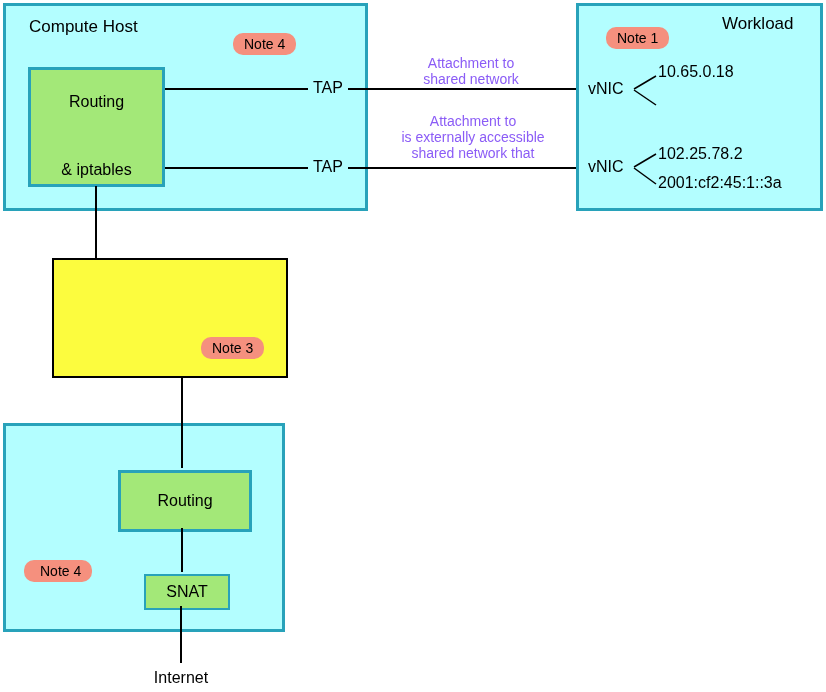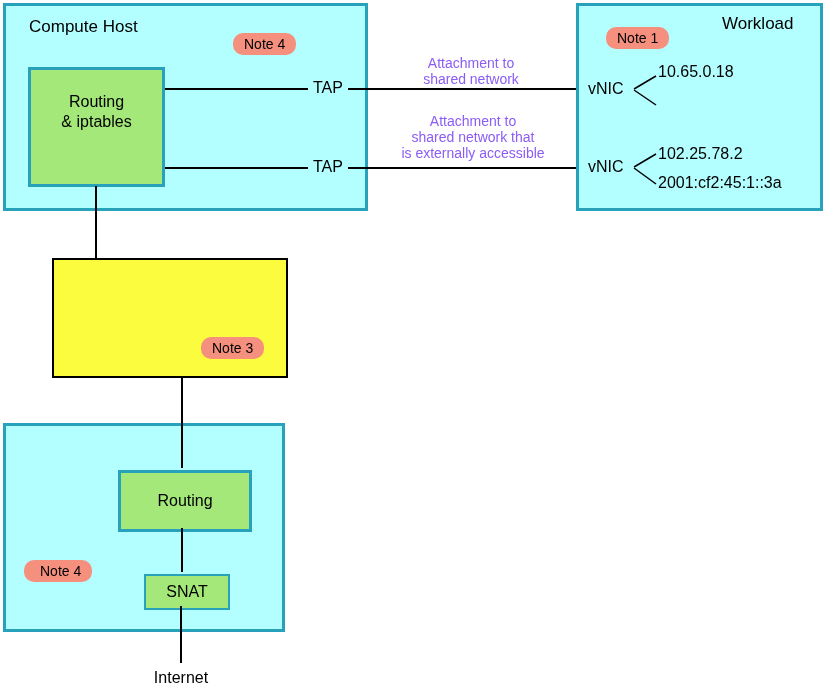--- a/index.html
+++ b/index.html
@@ -5,21 +5,21 @@
   * { margin: 0; padding: 0; box-sizing: border-box; }
   html, body { background: #ffffff; }
   body {
     font-family: "Liberation Sans", sans-serif;
     color: var(--ink, #000);
     width: 826px; height: 692px;
     position: relative; overflow: hidden;
   }
   .canvas { position: absolute; left: 0; top: 0; width: 826px; height: 692px; }
 
-  .box { position: absolute; z-index: 1; }
+  .box { position: absolute; z-index: 1; gap: 48px; }
   .cyan-box  { background: var(--cyan, #b3feff); border: 3px solid var(--teal, #28a2ba); }
   .green-box { background: var(--green, #a3e878); border: 3px solid var(--teal, #28a2ba); }
   .yellow-box{ background: var(--yellow, #fcfc3e); border: 2px solid #000; }
 
   .compute-host   { left: 3px;   top: 3px;   width: 365px; height: 208px; }
   .workload       { left: 576px; top: 3px;   width: 247px; height: 208px; }
   .dc-fabric      { left: 52px;  top: 258px; width: 236px; height: 120px; }
   .border-gateway { left: 3px;   top: 423px; width: 282px; height: 209px; }
 
   .routing-iptables { left: 28px;  top: 67px;  width: 137px; height: 120px;
@@ -90,22 +90,22 @@
   <div class="vnic vnic-2">vNIC</div>
   <div class="ip ip-2v4">102.25.78.2</div>
   <div class="ip ip-2v6">2001:cf2:45:1::3a</div>
 
   <div class="attach-label attach-1">
     <div>Attachment to</div>
     <div>shared network</div>
   </div>
   <div class="attach-label attach-2">
     <div>Attachment to</div>
+    <div>is externally accessible</div>
     <div>shared network that</div>
-    <div>is externally accessible</div>
   </div>
 
   <div class="box yellow-box dc-fabric"></div>
   <div class="note-badge" style="left:201px; top:337px;">Note 3</div>
 
   <div class="box cyan-box border-gateway">
     <div class="box green-box bg-routing">
       <span>Routing</span>
     </div>
     <div class="box green-box bg-snat">

